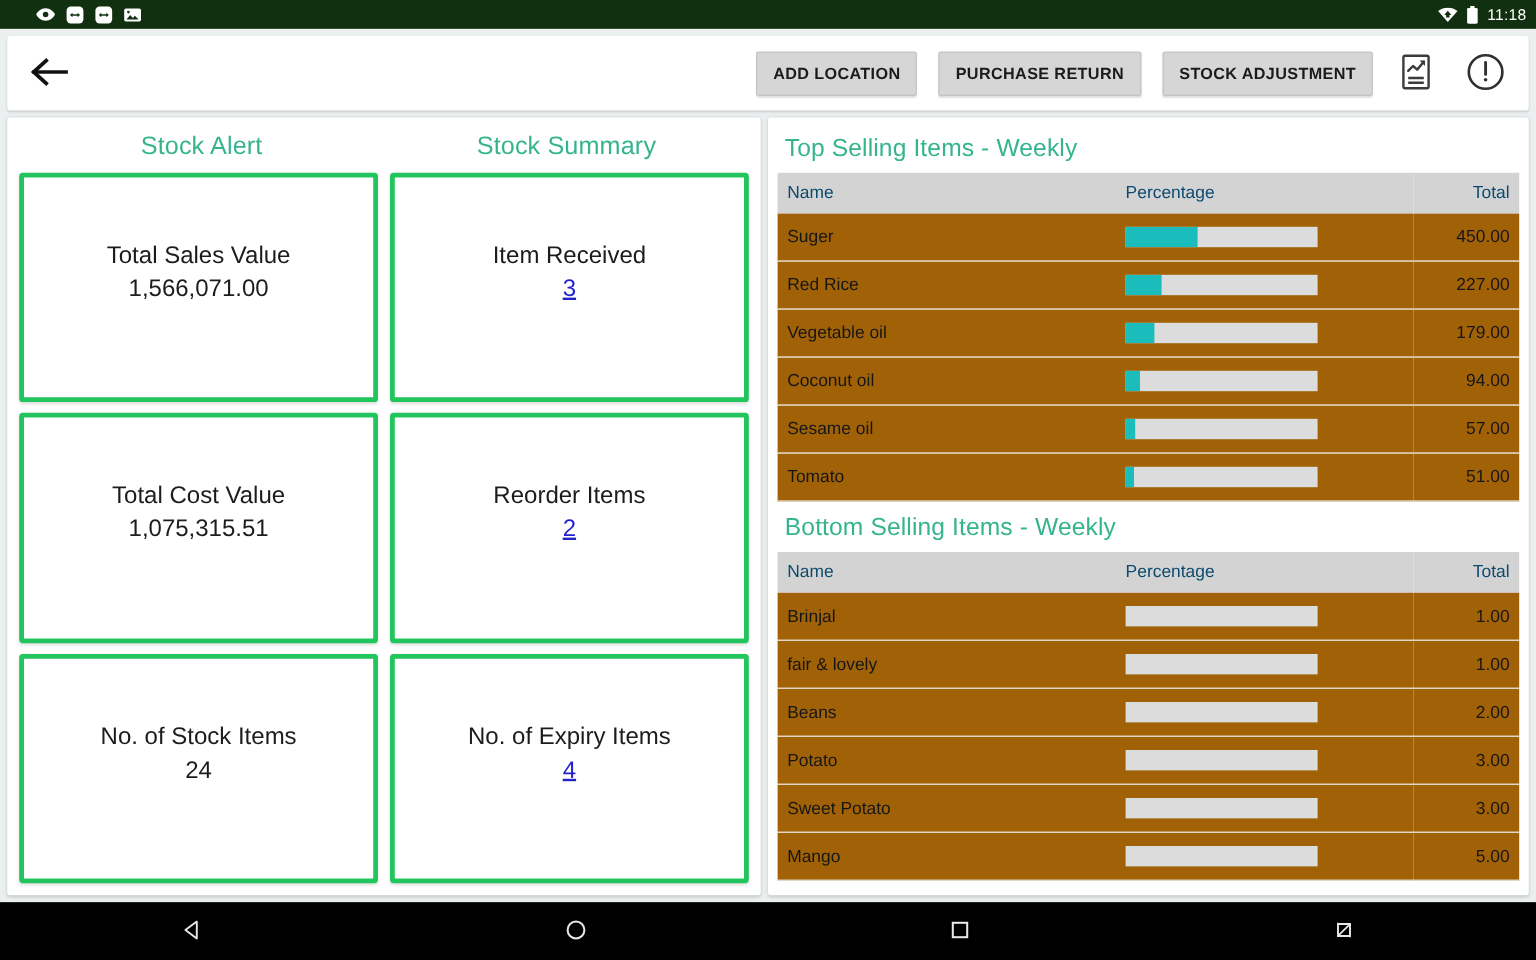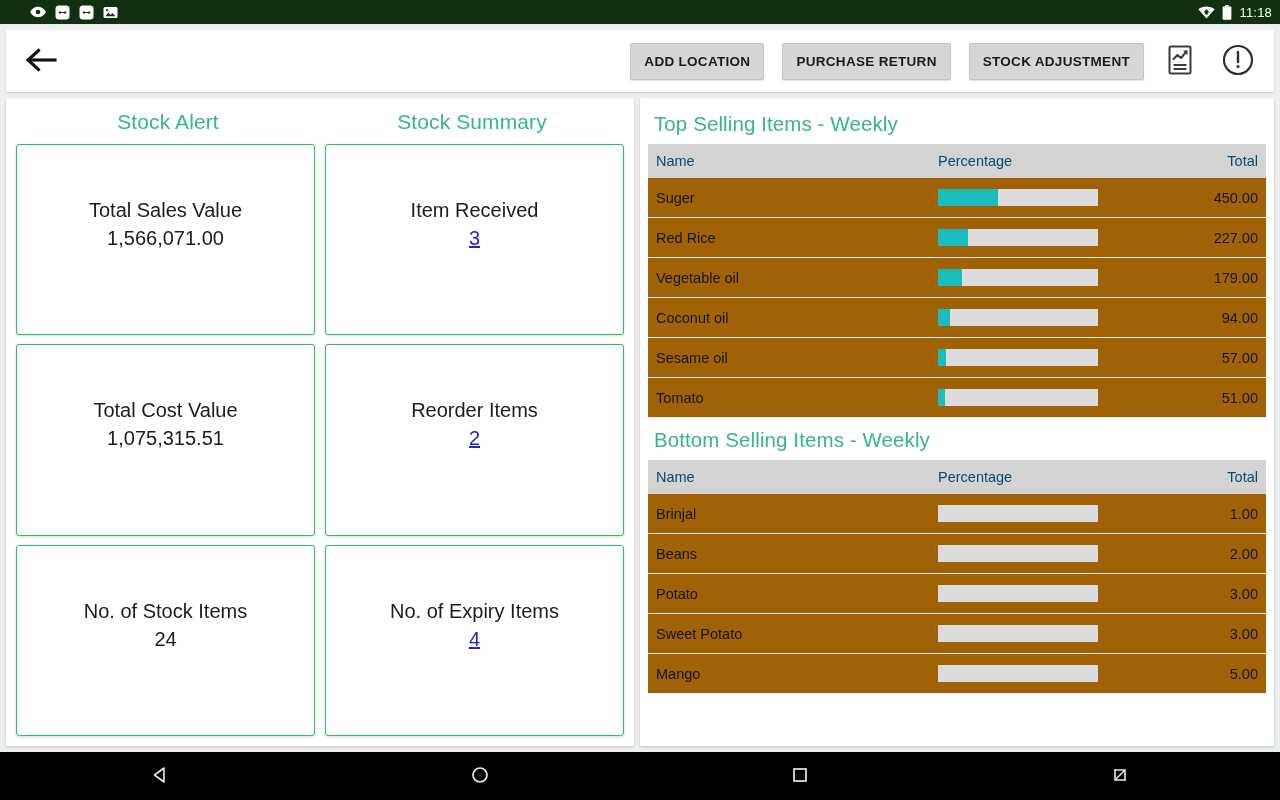--- a/index.html
+++ b/index.html
@@ -112,21 +112,21 @@
   }
   #card-grid {
     flex: 1;
     display: grid;
     grid-template-columns: 1fr 1fr;
     grid-template-rows: 1fr 1fr 1fr;
     gap: 9px 10px;
   }
   .stat-card {
     background: #ffffff;
-    border: 1px solid #22c55e;
+    border: 4px solid #22c55e;
     border-radius: 3px;
     box-shadow: 0 1px 3px rgba(0,0,0,0.14);
     display: flex; flex-direction: column;
     align-items: center;
     padding-top: 54px;
   }
   .stat-label {
     font-size: 20px;
     color: #1c1c1c;
     font-weight: 400;
@@ -419,20 +419,29 @@
             <tr>
               <td class="c-name">Brinjal</td>
               <td class="c-pct">
                 <div class="bar-track">
                   <div class="bar-fill" style="width: 0%;"></div>
                 </div>
               </td>
               <td class="c-total">1.00</td>
             </tr>
             <tr>
+              <td class="c-name">fair &amp; lovely</td>
+              <td class="c-pct">
+                <div class="bar-track">
+                  <div class="bar-fill" style="width: 0%;"></div>
+                </div>
+              </td>
+              <td class="c-total">1.00</td>
+            </tr>
+            <tr>
               <td class="c-name">Beans</td>
               <td class="c-pct">
                 <div class="bar-track">
                   <div class="bar-fill" style="width: 0%;"></div>
                 </div>
               </td>
               <td class="c-total">2.00</td>
             </tr>
             <tr>
               <td class="c-name">Potato</td>

